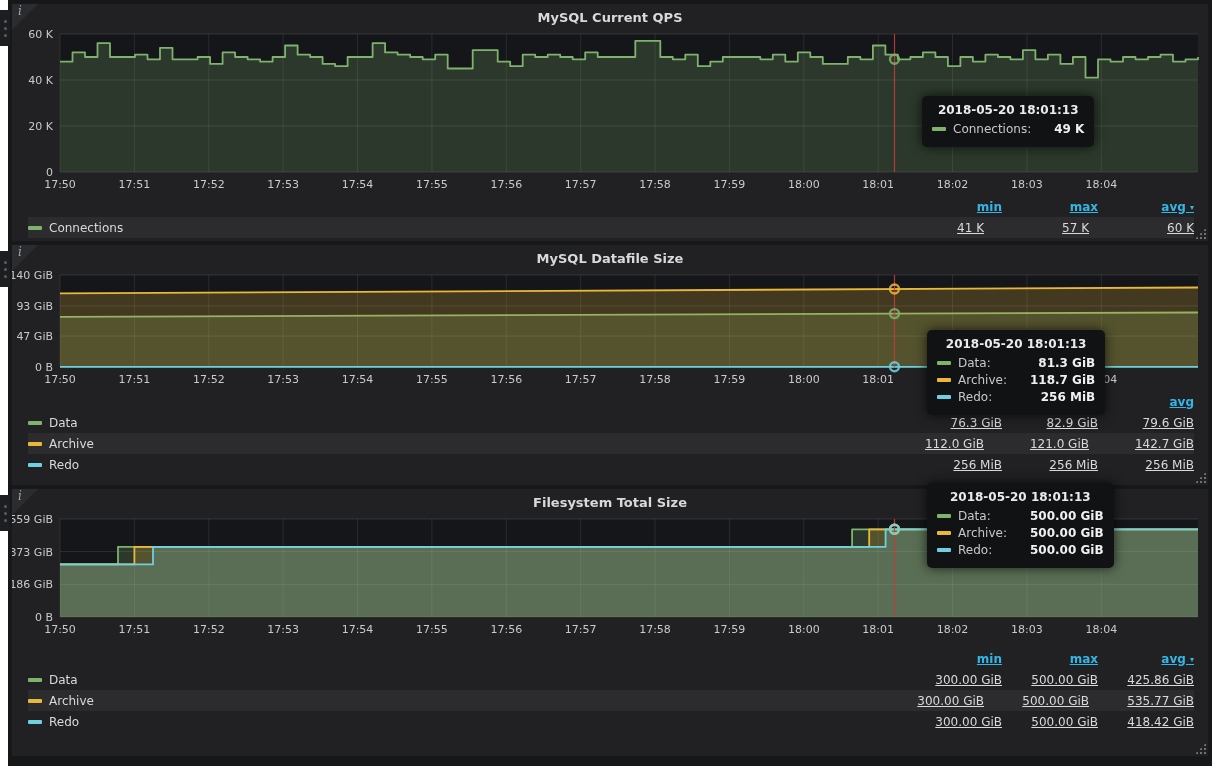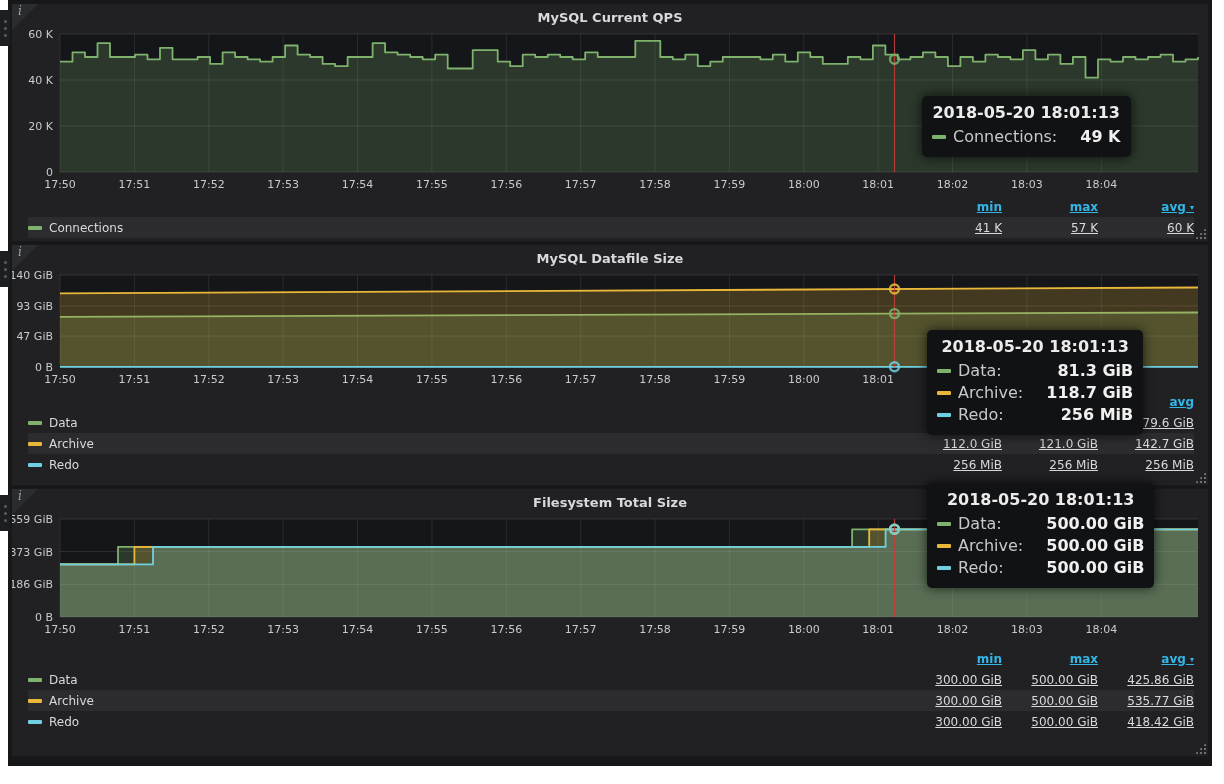--- a/index.html
+++ b/index.html
@@ -11,27 +11,27 @@
   .corner{position:absolute;top:0;left:0;width:26px;height:26px;background:#2b2c2f;clip-path:polygon(0 0,100% 0,0 100%);z-index:3;cursor:pointer;}
   .corner::after{content:"i";position:absolute;left:6px;top:0px;font-family:"DejaVu Serif","Liberation Serif",serif;font-style:italic;font-size:12px;color:#9fa1a3;}
   .drag-tab{position:absolute;left:-12px;top:6px;width:10px;height:36px;background:#1d1e21;display:flex;flex-direction:column;align-items:center;justify-content:center;gap:4px;cursor:grab;z-index:3;}
   .drag-tab i{width:3px;height:3px;border-radius:50%;background:#5c5d60;}
   .resize{position:absolute;right:2px;bottom:2px;width:11px;height:11px;clip-path:polygon(100% 0,100% 100%,0 100%);background-image:radial-gradient(circle,#707174 1.1px,transparent 1.3px);background-size:4px 4px;cursor:se-resize;z-index:3;}
   svg.chart{display:block;cursor:crosshair;}
   svg text.tick{fill:#c9cacb;font-size:11px;font-family:"DejaVu Sans","Liberation Sans",sans-serif;}
   .legend{margin-top:2px;padding:0 14px 0 16px;font-size:12px;color:#d8d9da;}
   .p3 .legend{margin-top:9px;}
   .lg-row{display:flex;align-items:center;height:21px;}
-  .lg-row.striped{background:rgba(255,255,255,0.05);}
+  .lg-row.striped{background:rgba(255,255,255,0.05);gap:9px;}
   .lg-name{flex:1;display:flex;align-items:center;gap:7px;cursor:pointer;}
   .dash{width:14px;height:4px;border-radius:1px;display:inline-block;flex:0 0 auto;}
   .lg-cell{width:96px;text-align:right;text-decoration:underline;}
   .lg-header .lg-cell{color:#33b5e5;font-weight:bold;cursor:pointer;}
   .caret{font-size:8px;vertical-align:1px;}
-  .gtooltip{position:absolute;background:#111214;border-radius:5px;padding:7px 10px 8px;font-size:16px;color:#d8d9da;z-index:20;box-shadow:0 0 12px rgba(0,0,0,0.7);white-space:nowrap;pointer-events:none;}
+  .gtooltip{position:absolute;background:#111214;border-radius:5px;padding:7px 10px 8px;font-size:12px;color:#d8d9da;z-index:20;box-shadow:0 0 12px rgba(0,0,0,0.7);white-space:nowrap;pointer-events:none;}
   .tt-time{font-weight:bold;text-align:center;color:#ebebec;margin-bottom:5px;}
   .tt-row{display:flex;align-items:center;gap:7px;margin:3px 0;}
   .tt-label{color:#c7c8c9;}
   .tt-val{margin-left:auto;font-weight:bold;color:#f0f0f1;padding-left:16px;}
 </style>
 </head>
 <body>
 
 <div class="dashboard">
 

